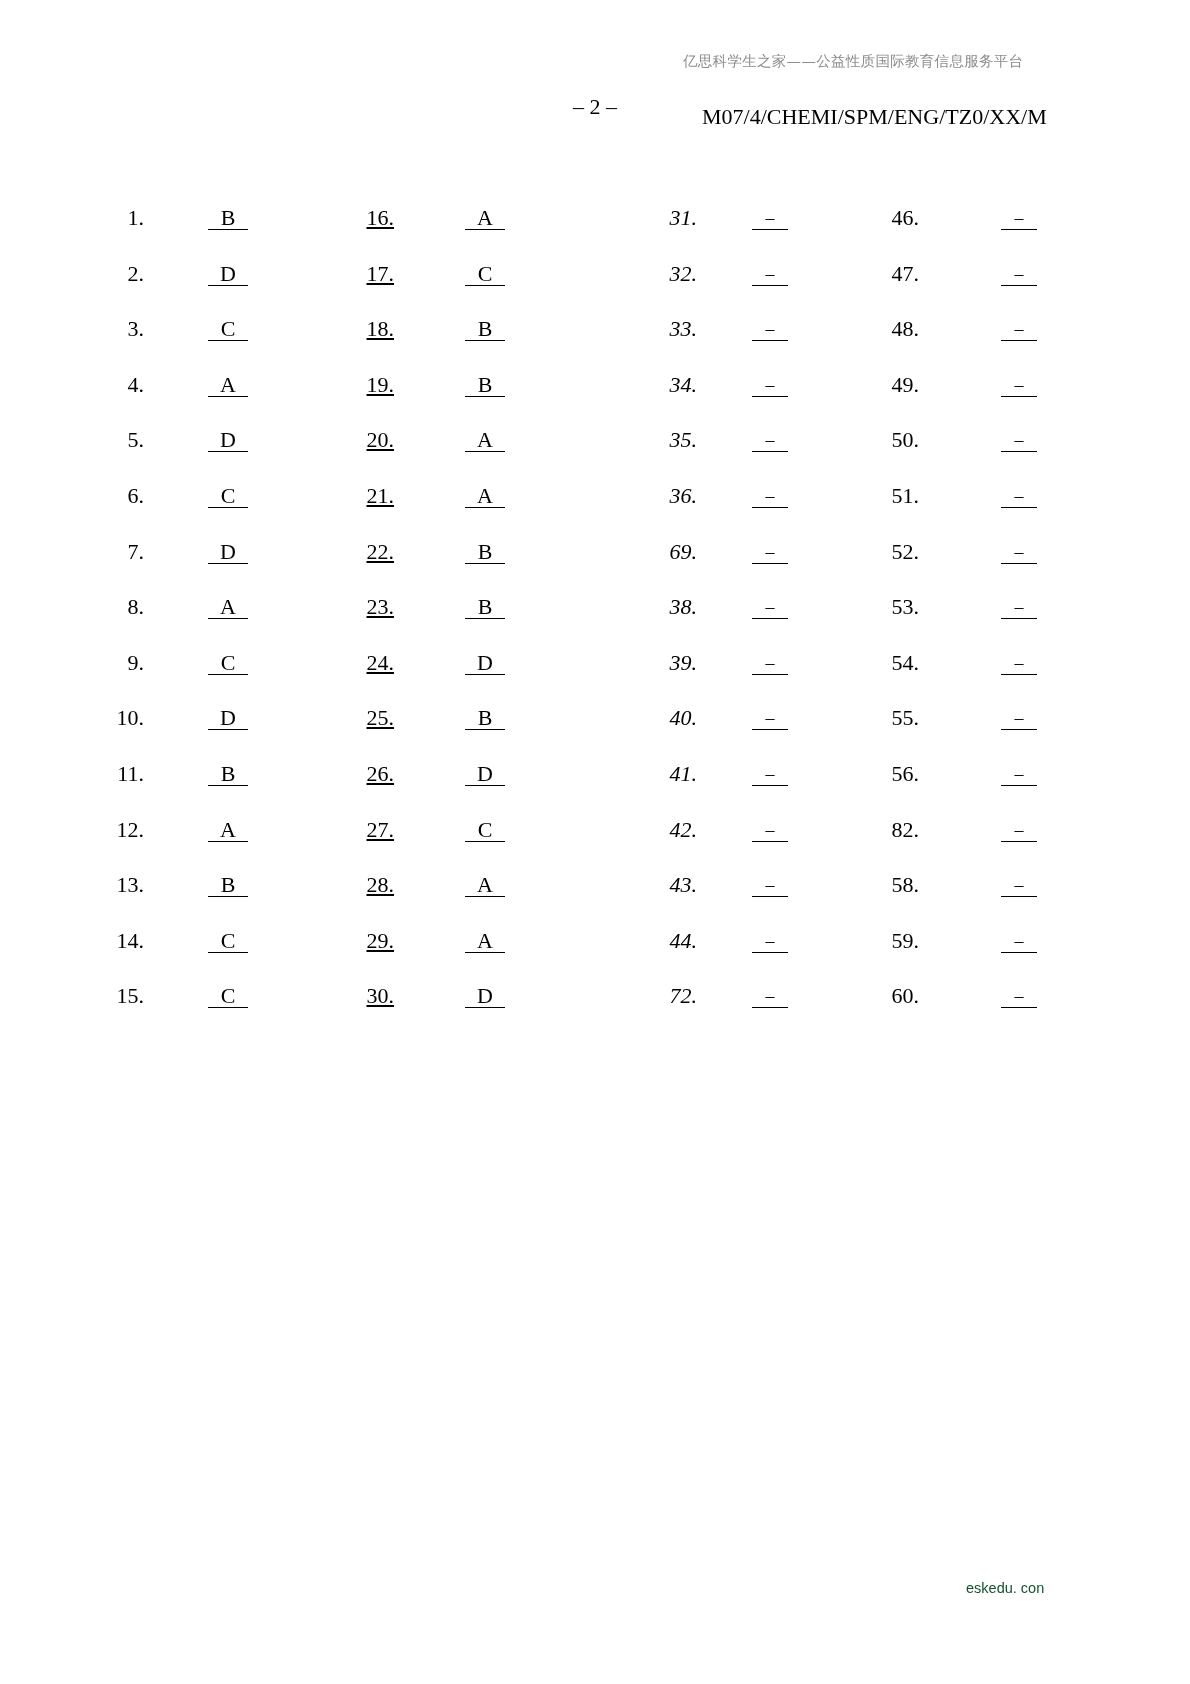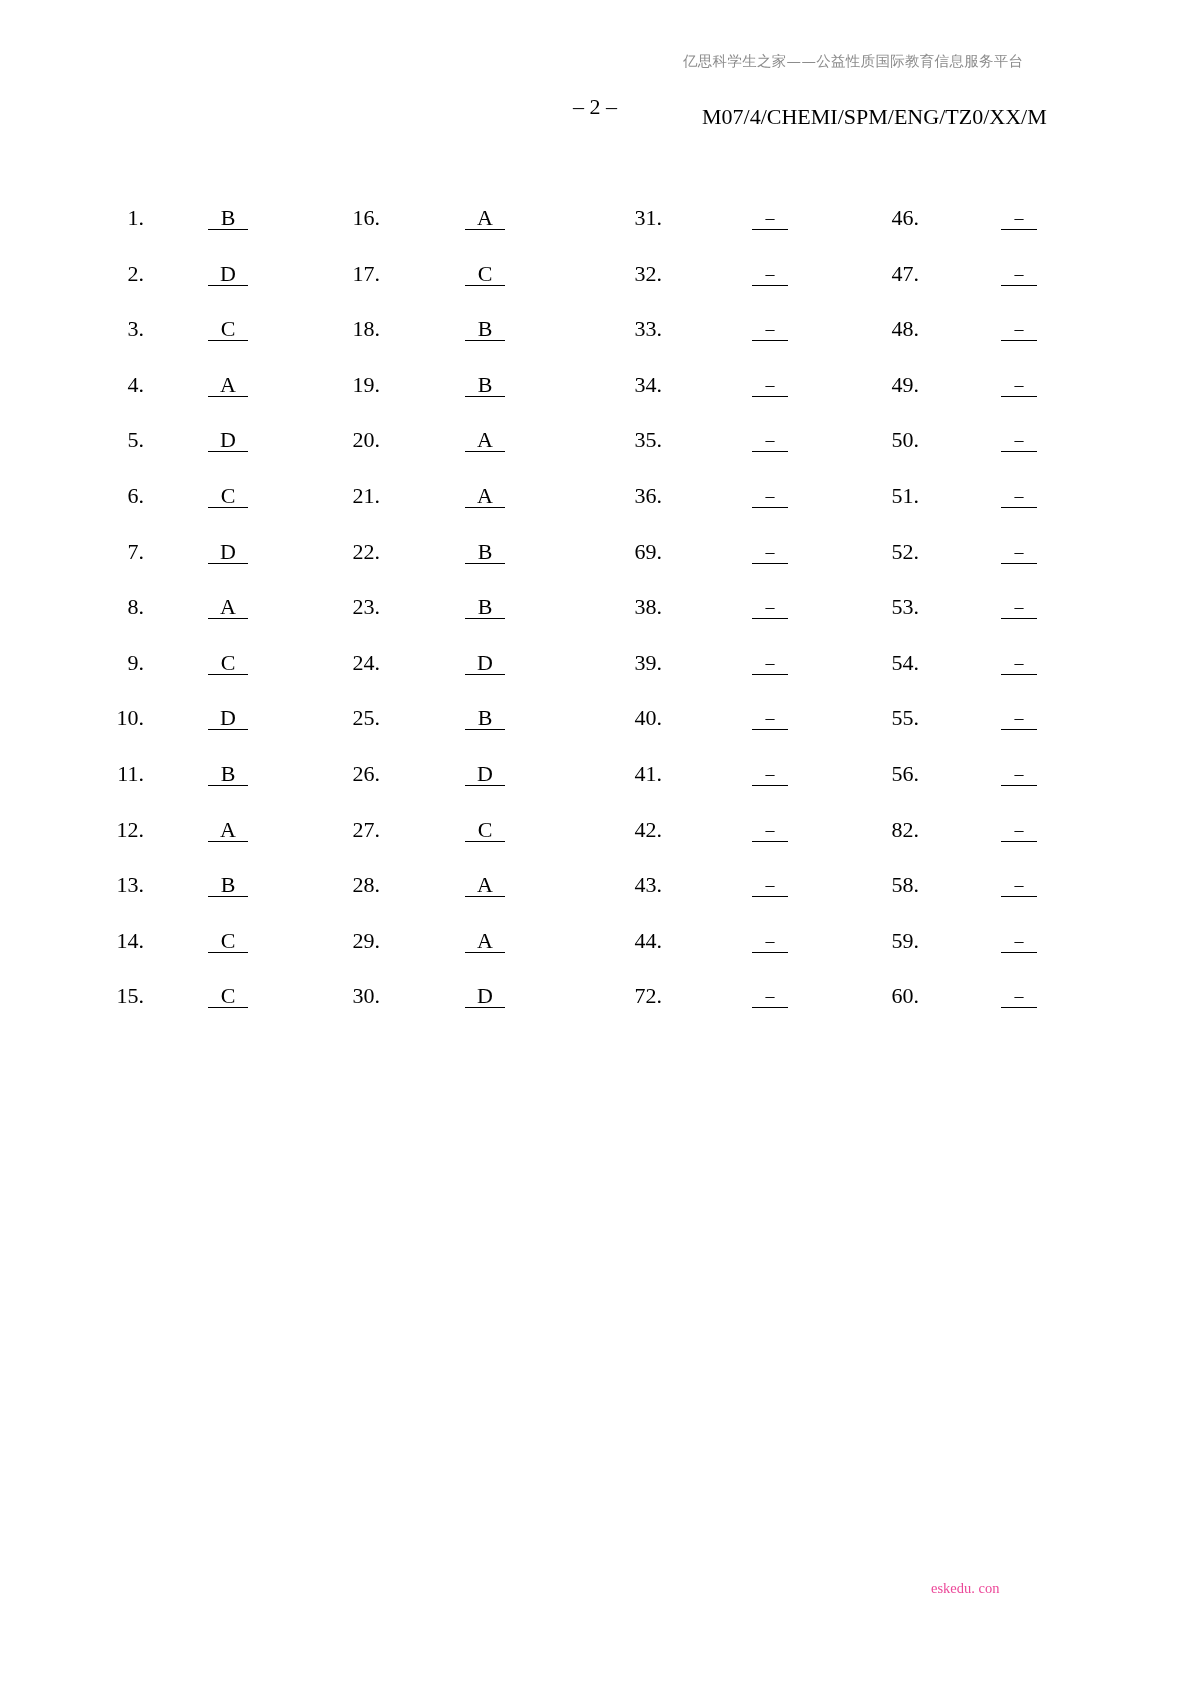--- a/index.html
+++ b/index.html
@@ -6,24 +6,24 @@
   body { width: 1190px; height: 1684px; position: relative; overflow: hidden; font-family: "Liberation Serif", "DejaVu Serif", serif; color: #000; }
   .watermark-top { position: absolute; top: 52px; left: 683px; font-family: "DejaVu Sans", "Liberation Sans", sans-serif; font-size: 14.5px; color: #8c8c8c; letter-spacing: 0.3px; white-space: nowrap; }
   .page-num { position: absolute; top: 94px; left: 573px; font-size: 22px; white-space: nowrap; }
   .doc-code { position: absolute; top: 104px; left: 702px; font-size: 22px; white-space: nowrap; }
   .grid { position: absolute; top: 203px; left: 0; width: 1190px; }
   .row { position: relative; height: 55.6px; }
   .num { position: absolute; top: 0; font-size: 22px; line-height: 30px; text-align: right; width: 48px; }
   .ans { position: absolute; top: 0; font-size: 22px; line-height: 30px; width: 40px; text-align: center; border-bottom: 1.4px solid #000; height: 26px; }
   .ans.dash { font-size: 18px; }
   .c1n { left: 96px; } .c1a { left: 208px; }
-  .c2n { left: 332px; } .c2a { left: 465px; }
-  .c3n { left: 614px; } .c3a { left: 752px; width: 36px; }
+  .c2n { left: 346px; text-decoration: underline; } .c2a { left: 465px; }
+  .c3n { left: 649px; font-style: italic; } .c3a { left: 752px; width: 36px; }
   .c4n { left: 871px; } .c4a { left: 1001px; width: 36px; }
-  .watermark-bottom { position: absolute; top: 1580px; left: 931px; font-family: Liberation Serif, serif; font-size: 14.5px; color: #ec4899; white-space: nowrap; }
+  .watermark-bottom { position: absolute; top: 1580px; left: 966px; font-family: Liberation Sans, sans-serif; font-size: 14.5px; color: #14532d; white-space: nowrap; }
 </style>
 </head>
 <body>
 
 <div class="watermark-top">亿思科学生之家——公益性质国际教育信息服务平台</div>
 <div class="page-num">– 2 –</div>
 <div class="doc-code">M07/4/CHEMI/SPM/ENG/TZ0/XX/M</div>
 
 <div class="grid" id="grid">
     <div class="row">

